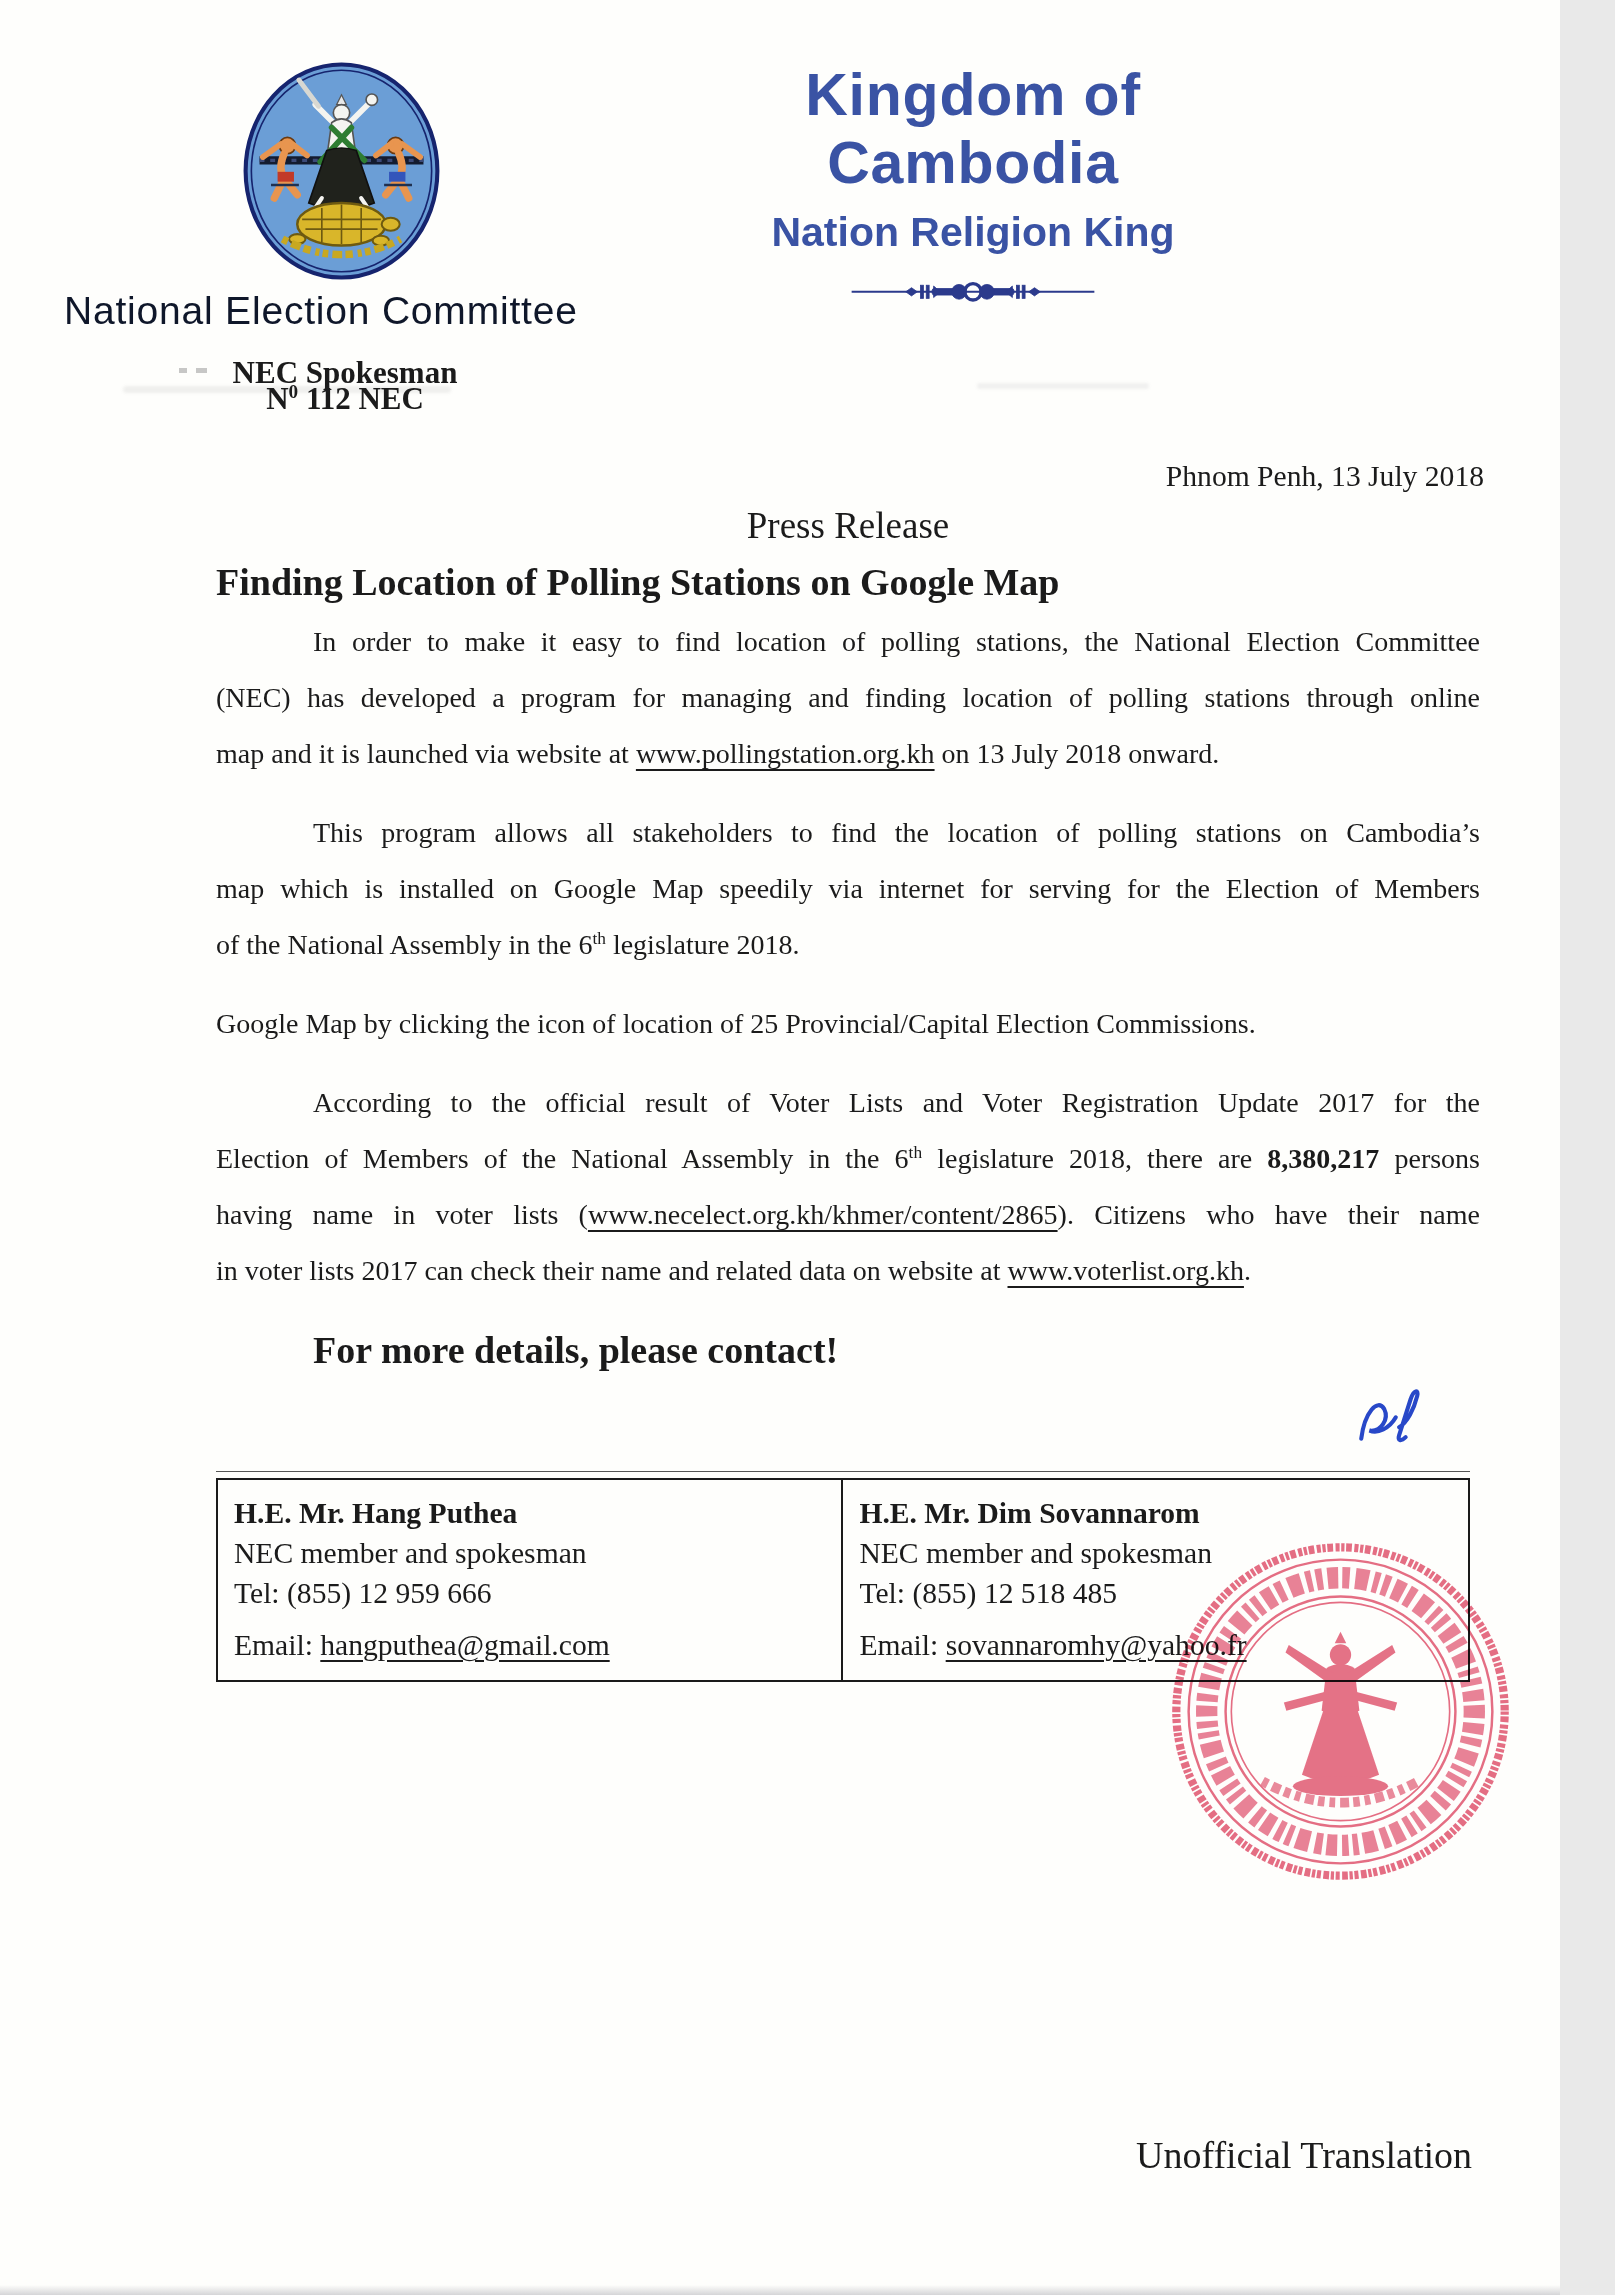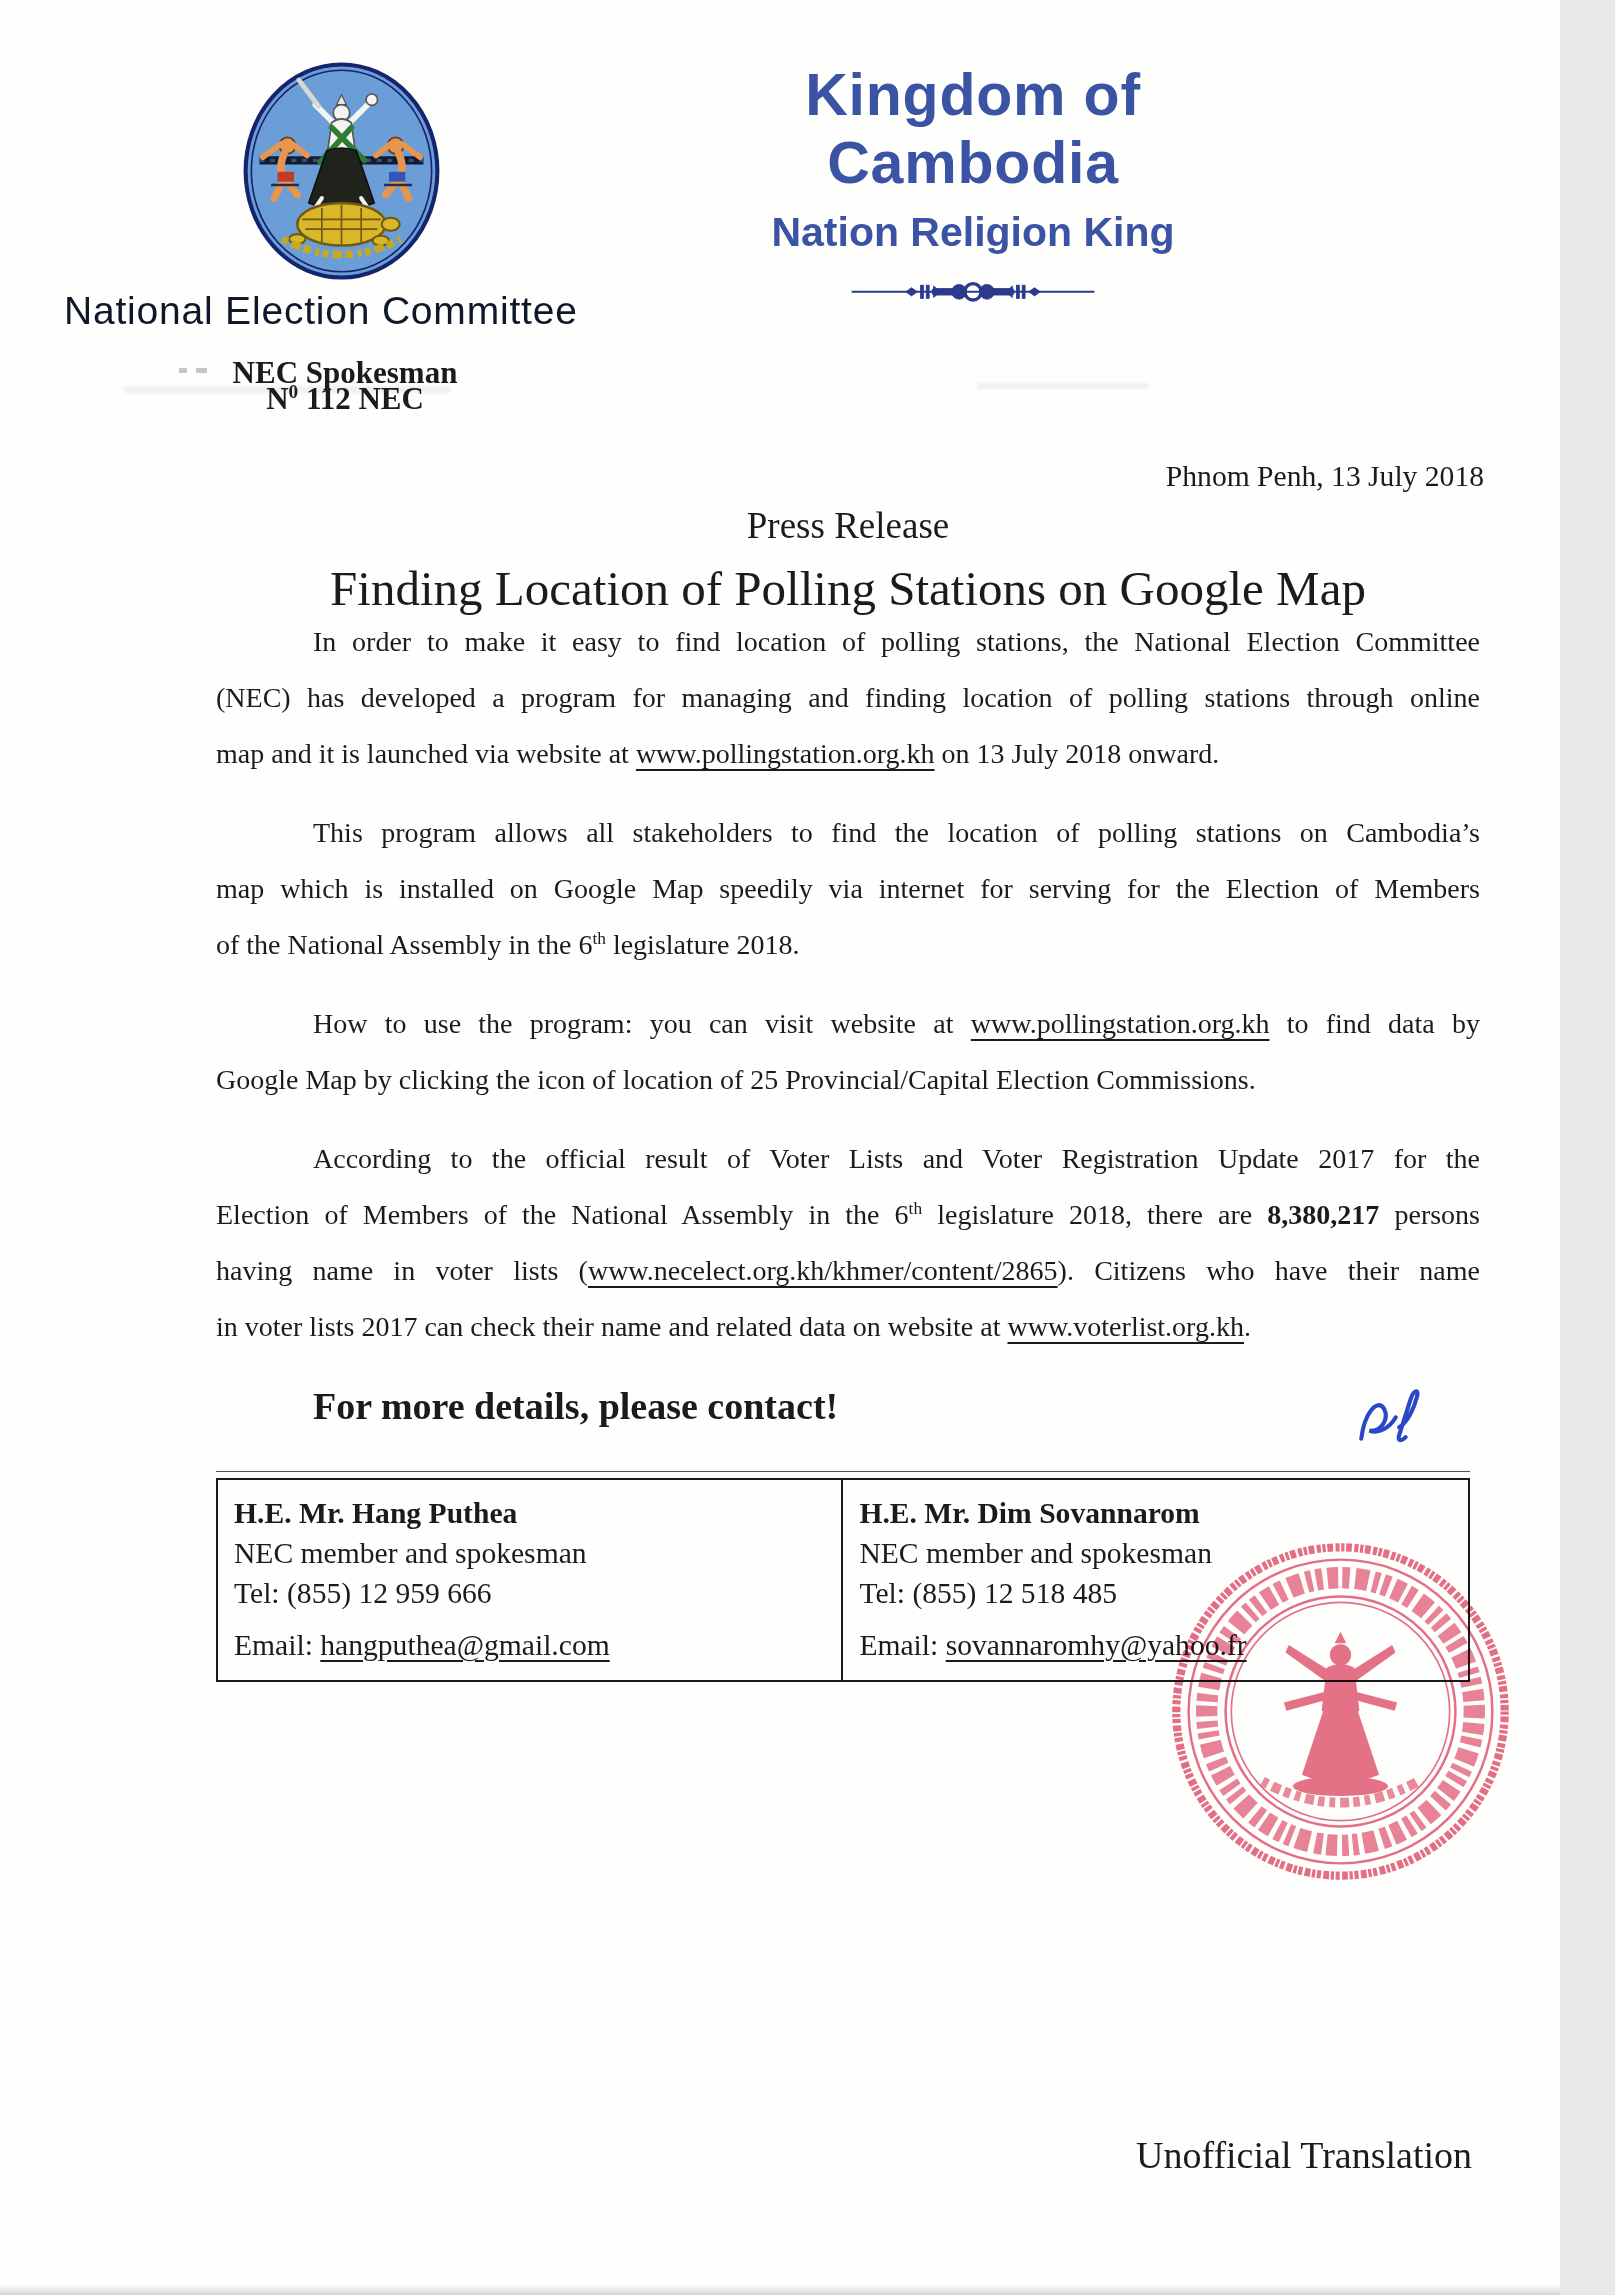--- a/index.html
+++ b/index.html
@@ -16,22 +16,22 @@
              font-family:"Liberation Sans",sans-serif;font-size:39px;color:#0f172a;letter-spacing:0.8px;}
   .spokesman{position:absolute;left:115px;top:355px;width:460px;text-align:center;
              font-size:31px;font-weight:bold;}
   .doc-number{position:absolute;left:115px;top:381px;width:460px;text-align:center;
               font-size:31px;font-weight:bold;}
   .sup{vertical-align:super;font-size:0.62em;line-height:0;}
   .place-date{position:absolute;left:1074px;top:460px;width:410px;text-align:right;font-size:29.6px;}
   
   .title-press{position:absolute;left:216px;top:504px;width:1264px;text-align:center;
                font-size:37px;font-weight:normal;}
-  .title-subject{position:absolute;left:216px;top:560px;width:1264px;text-align:center;
-                 font-size:49px;font-weight:normal;}
+  .title-subject{position:absolute;left:216px;top:560px;width:1264px;text-align:left;
+                 font-size:38px;font-weight:bold;}
   
   .body-col{position:absolute;left:216px;top:614px;width:1264px;font-size:28px;line-height:56px;}
   .para{margin:0 0 23px 0;}
   .line{text-align:justify;text-align-last:justify;white-space:normal;}
   .line.last{text-align-last:left;}
   .line.first{padding-left:97px;}
   .seg-u{text-decoration:underline;text-decoration-thickness:1.6px;text-underline-offset:5.7px;}
   .seg-b{font-weight:bold;}
   .seg-sup{vertical-align:super;font-size:0.62em;line-height:0;}
   .contact-heading{margin:3.3px 0 0 97px;font-size:38px;font-weight:bold;}
@@ -153,21 +153,20 @@
           <div class="line first"><span>In order to make it easy to find location of polling stations, the National Election Committee</span></div>
           <div class="line"><span>(NEC) has developed a program for managing and finding location of polling stations through online</span></div>
           <div class="line last"><span>map and it is launched via website at </span><span class="seg-u">www.pollingstation.org.kh</span><span> on 13 July 2018 onward.</span></div>
         </div>
         <div class="para">
           <div class="line first"><span>This program allows all stakeholders to find the location of polling stations on Cambodia’s</span></div>
           <div class="line"><span>map which is installed on Google Map speedily via internet for serving for the Election of Members</span></div>
           <div class="line last"><span>of the National Assembly in the 6</span><span class="seg-sup">th</span><span> legislature 2018.</span></div>
         </div>
         <div class="para">
-          <div class="line first"><span>How to use the program: you can visit website at </span><span class="seg-u">www.pollingstation.org.kh</span><span> to find data by</span></div>
           <div class="line last"><span>Google Map by clicking the icon of location of 25 Provincial/Capital Election Commissions.</span></div>
         </div>
         <div class="para">
           <div class="line first"><span>According to the official result of Voter Lists and Voter Registration Update 2017 for the</span></div>
           <div class="line"><span>Election of Members of the National Assembly in the 6</span><span class="seg-sup">th</span><span> legislature 2018, there are </span><span class="seg-b">8,380,217</span><span> persons</span></div>
           <div class="line"><span>having name in voter lists (</span><span class="seg-u">www.necelect.org.kh/khmer/content/2865</span><span>). Citizens who have their name</span></div>
           <div class="line last"><span>in voter lists 2017 can check their name and related data on website at </span><span class="seg-u">www.voterlist.org.kh</span><span>.</span></div>
         </div>
       </div>
     <div class="contact-heading">For more details, please contact!</div>

